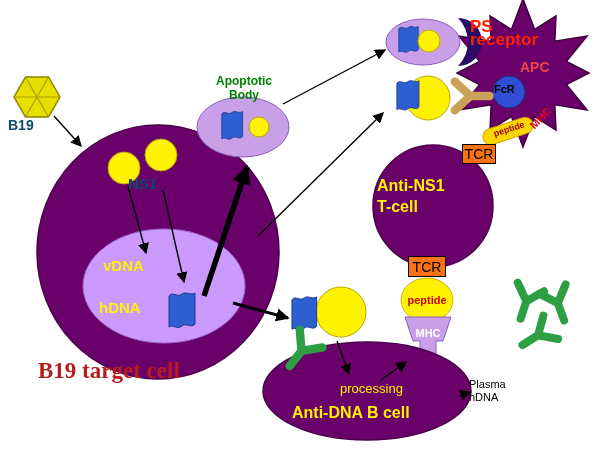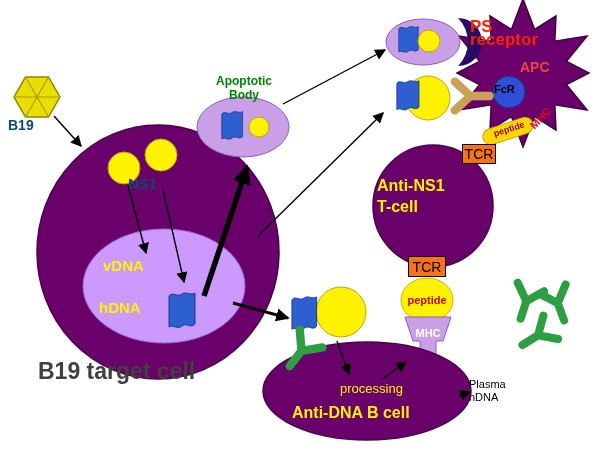--- a/index.html
+++ b/index.html
@@ -8,21 +8,21 @@
     font-family:"Liberation Sans", sans-serif;
   }
   .stage svg{position:absolute;left:0;top:0;}
   .lbl{position:absolute;white-space:nowrap;}
   .line{display:block;}
 
   .lbl-b19{left:8px;top:117px;color:#0c4a6e;font-weight:bold;font-size:14px;}
   .lbl-ns1{left:128px;top:175px;color:#0c4a6e;font-weight:bold;font-size:15px;}
   .lbl-vdna{left:103px;top:257px;color:#FFF200;font-weight:bold;font-size:15px;}
   .lbl-hdna{left:99px;top:299px;color:#FFF200;font-weight:bold;font-size:15px;}
-  .lbl-caption{left:38px;top:358px;color:#404040;font-family:Liberation Sans, sans-serif;font-weight:bold;font-size:23px;}
+  .lbl-caption{left:38px;top:358px;color:#b91c1c;font-family:Liberation Serif, serif;font-weight:bold;font-size:23px;}
   .lbl-apoptotic{left:200px;top:74px;width:88px;text-align:center;color:#008000;font-weight:bold;font-size:12px;line-height:14px;white-space:normal;}
   .lbl-ps{left:470px;top:20px;width:64px;text-align:left;color:#FF2200;font-weight:bold;font-size:17px;line-height:13px;white-space:normal;}
   .lbl-apc{left:520px;top:59px;color:#ef4444;font-weight:bold;font-size:14px;}
   .lbl-fcr{left:494px;top:83px;color:#000;font-weight:bold;font-size:11px;}
   .lbl-mhc-apc{left:528px;top:112px;color:#E8001C;font-weight:bold;font-size:11px;transform:rotate(-45deg);}
   .lbl-peptide-apc{left:486px;top:124px;width:46px;text-align:center;color:#A00000;font-weight:bold;font-size:9px;transform:rotate(-18deg);}
   .box-tcr{position:absolute;background:#f97316;border:1px solid #000;display:flex;align-items:center;justify-content:center;font-size:14px;color:#000;}
   .box-tcr-apc{left:462px;top:144px;width:32px;height:18px;}
   .box-tcr-tcell{left:408px;top:256px;width:36px;height:19px;}
   .lbl-tcell{left:377px;top:175px;color:#FFF200;font-weight:bold;font-size:16px;line-height:21px;}

